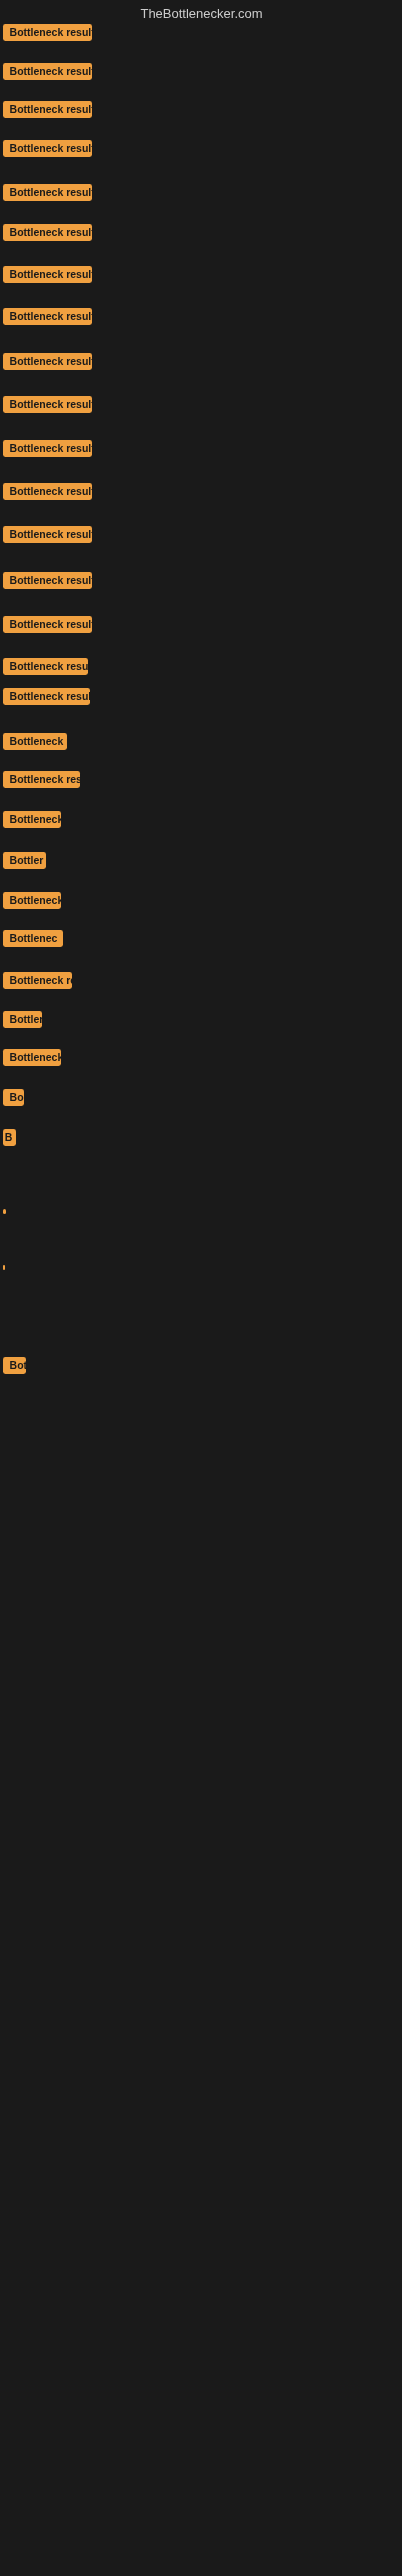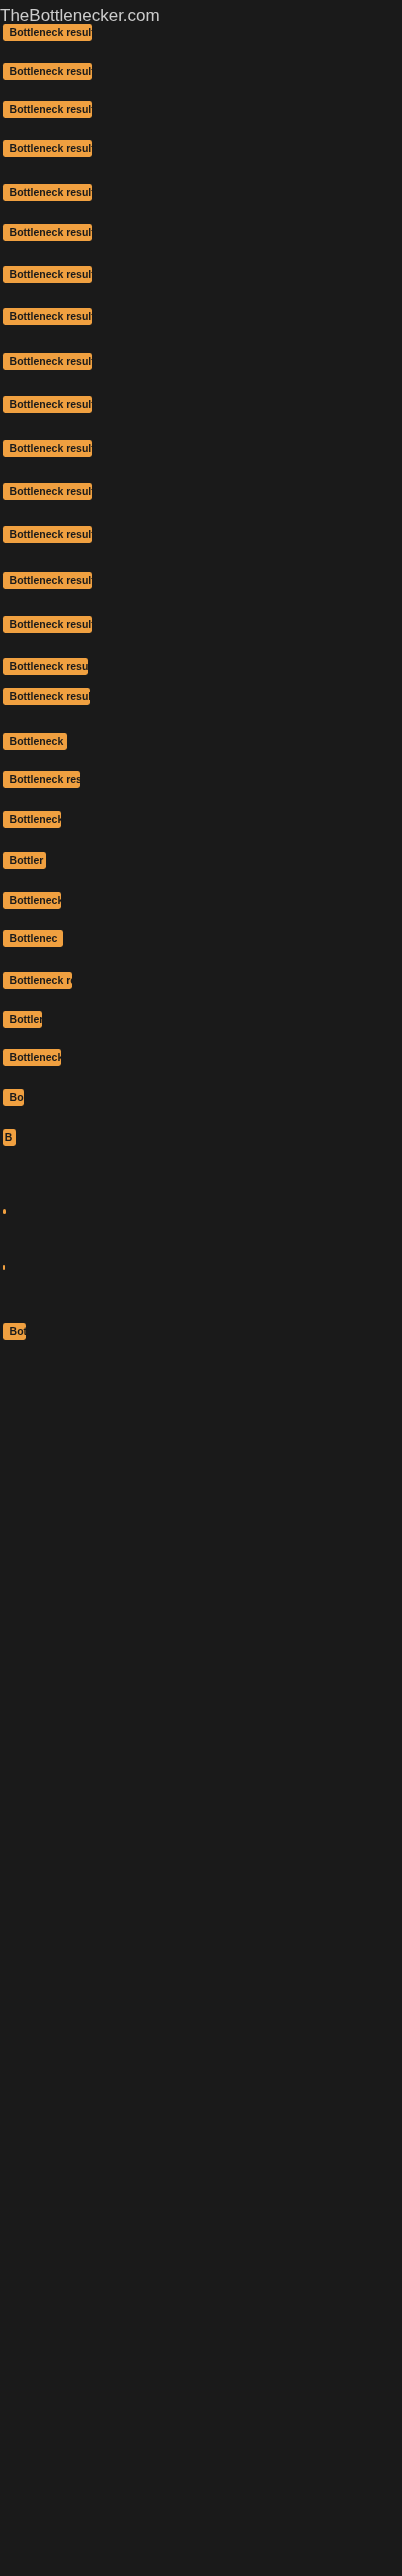--- a/index.html
+++ b/index.html
@@ -10,22 +10,23 @@
 
     body {
       width: 403px;
       min-height: 2576px;
       background-color: #1a1a1a;
       font-family: Arial, sans-serif;
       position: relative;
     }
 
     .site-title {
+      text-align: center;
       color: #cccccc;
-      font-size: 17px;
+      font-size: 13px;
       padding: 6.4px 0 3.2px 0;
       font-weight: normal;
     }
 
     .bottleneck-badge {
       display: inline-block;
       background-color: #f0a040;
       color: #1a1a1a;
       font-size: 10.5px;
       font-weight: bold;
@@ -155,18 +156,18 @@
   </div>
 
   <div style="position: absolute; top: 1202px; left: 3.2px;">
     <span class="bottleneck-badge" style="width: 3.2px; overflow: hidden; padding: 2.4px 0px;"></span>
   </div>
 
   <div style="position: absolute; top: 1258px; left: 3.2px;">
     <span class="bottleneck-badge" style="width: 1.6px; overflow: hidden; padding: 2.4px 0px;"></span>
   </div>
 
-  <div style="position: absolute; top: 1323px; left: 3.2px;">
+  <div style="position: absolute; top: 1357px; left: 3.2px;">
     <span class="bottleneck-badge" style="width: 22.5px; overflow: hidden;">Bot</span>
   </div>
 
 </div>
 
 
 </body></html>

